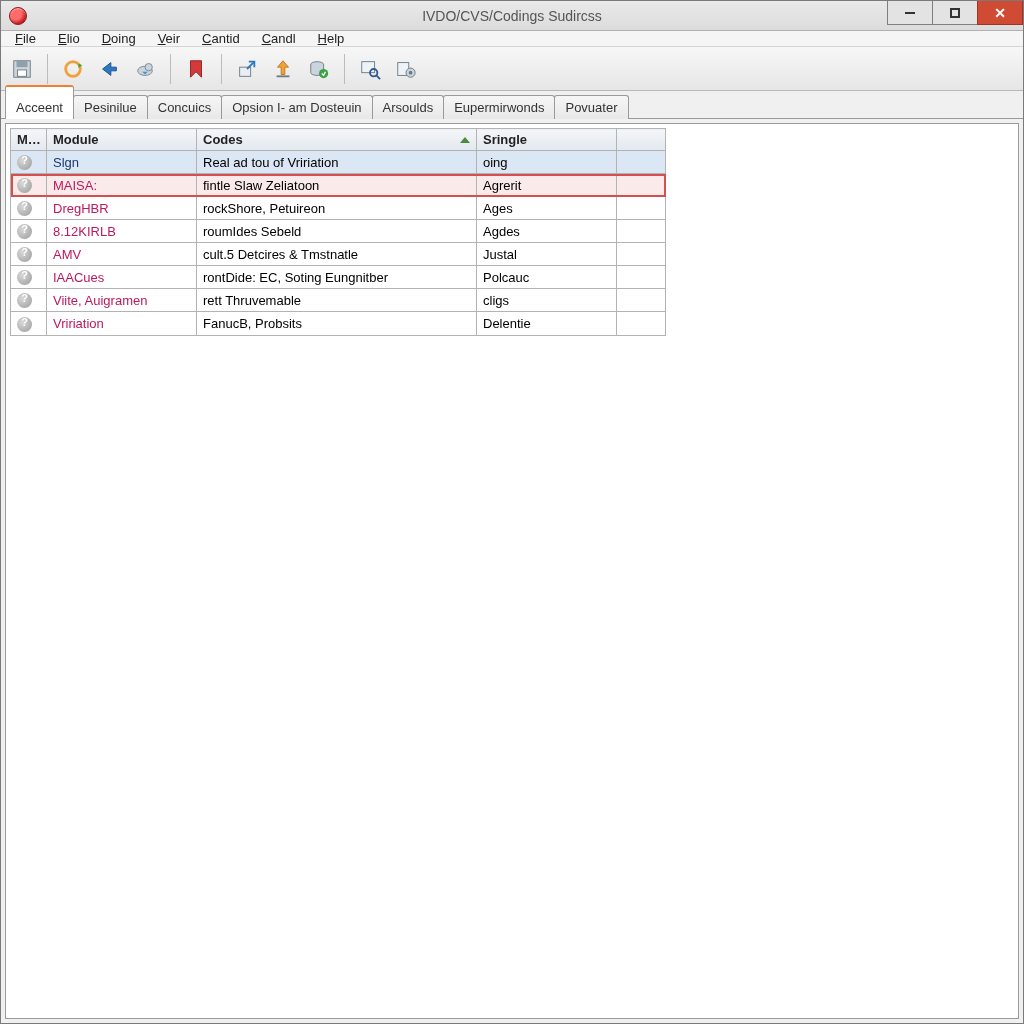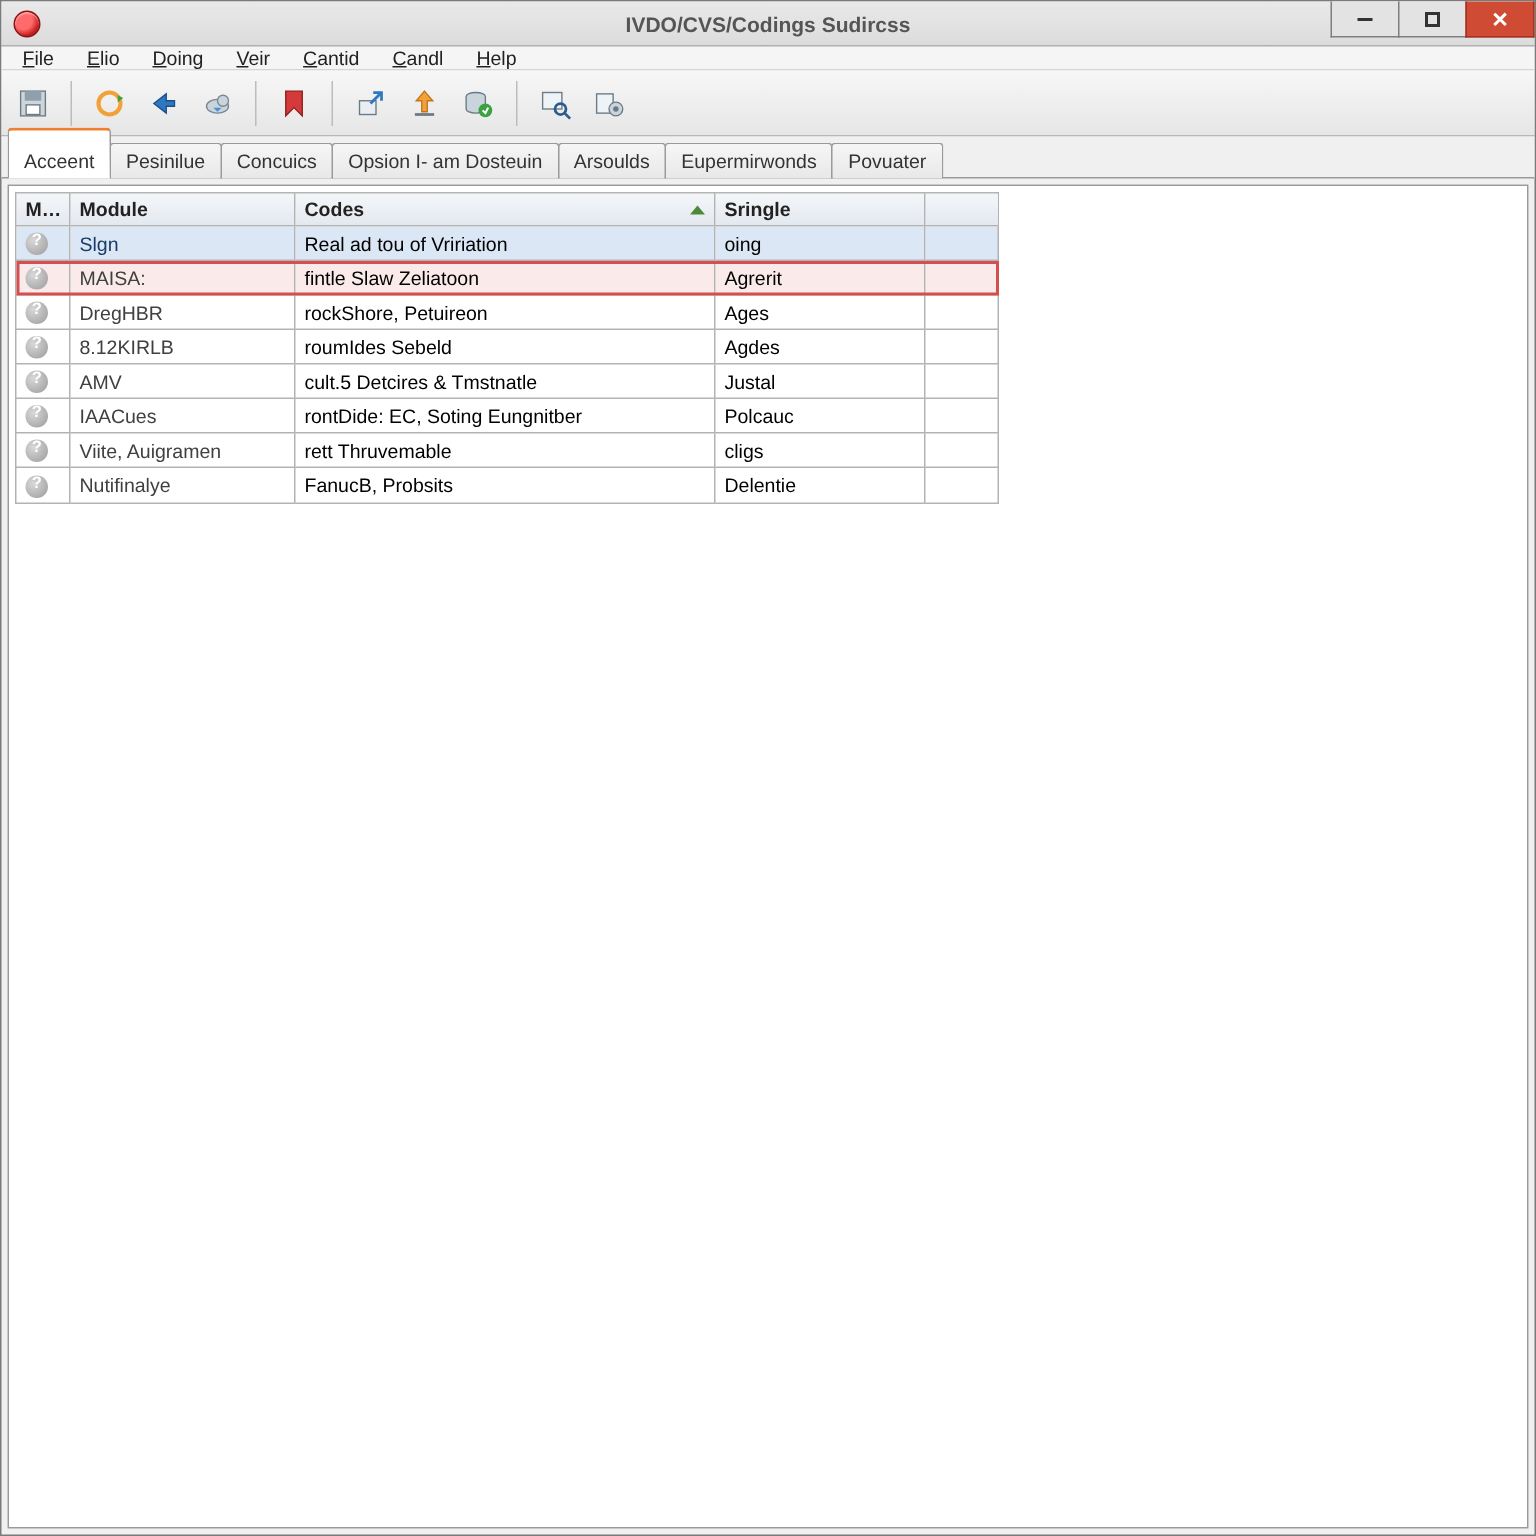--- a/index.html
+++ b/index.html
@@ -2,21 +2,21 @@
 <html><head>
 <meta charset="utf-8">
 <style>
   * { box-sizing: border-box; margin: 0; padding: 0; }
   html, body { width: 1024px; height: 1024px; overflow: hidden; font-family: "Segoe UI", Tahoma, sans-serif; font-size: 13px; background: #c8c8c8; }
   .window { width: 1024px; height: 1024px; background: #f0f0f0; border: 1px solid #7a7a7a; display: flex; flex-direction: column; }
   
   
   .titlebar { height: 30px; background: linear-gradient(#e9e9e9,#dcdcdc); border-bottom: 1px solid #b0b0b0; display: flex; align-items: center; position: relative; }
   .titlebar .app-icon { width: 18px; height: 18px; margin: 0 8px; background: radial-gradient(circle at 35% 35%, #ff6b6b 40%, #c41e1e 70%); border-radius: 50%; border: 1px solid #8b1313; box-shadow: inset 0 1px 1px rgba(255,255,255,.5);}
-  .titlebar .title { position:absolute; left:0; right:0; text-align:center; color:#555; font-size:14px; pointer-events:none;font-weight:bold;}
+  .titlebar .title { position:absolute; left:0; right:0; text-align:center; color:#555; font-size:14px; pointer-events:none;}
   .win-controls { margin-left:auto; display:flex; height:100%; }
   .win-btn { width:46px; height:24px; margin-top:0; display:flex; align-items:center; justify-content:center; background:#e3e3e3; border:1px solid #7f7f7f; border-top:none; margin-left:-1px; font-family: "Segoe UI Symbol", sans-serif; font-size:11px; color:#333;}
   .win-btn.close { background:#d04b33; color:#fff; border-color:#a23322;}
   .win-btn.close .x { font-size:14px; font-weight:bold;}
   .win-btn .min { width:10px; border-bottom:2px solid #333; display:block;}
   .win-btn .max { width:10px; height:10px; border:2px solid #333; display:block;}
   
   
   .menubar { height:16px; background:#f5f5f5; border-bottom:1px solid #d5d5d5; display:flex; align-items:center; padding: 0 4px; gap:2px;}
   .menu-item { padding: 3px 10px; color:#222; cursor:default;}
@@ -44,21 +44,21 @@
   table.grid col.c-icon { width:36px;}
   table.grid col.c-mod { width:150px;}
   table.grid col.c-codes { width:280px;}
   table.grid col.c-srg { width:140px;}
   table.grid col.c-extra { width:49px;}
   .row-icon { display:inline-block; width:15px; height:15px; border-radius:50%; background:radial-gradient(circle at 35% 35%, #d8d8d8, #9a9a9a); position:relative; vertical-align:middle;}
   .row-icon::after { content:"?"; position:absolute; left:0; right:0; top:-1px; text-align:center; font-size:11px; color:#fff; font-weight:bold;}
   tr.sel td { background:#dbe7f4 !important; }
   tr.hl td { background:#faeaea; }
   tr.hl { outline:2px solid #d45050; outline-offset:-2px;}
-  tr td:nth-child(2){ color:#404040;}
+  tr td:nth-child(2){ color:#be185d;}
   tr.sel td:nth-child(2){ color:#1a3a6a;margin-left:19px;}
 </style>
 </head>
 <body>
 
 <div class="window">
 
   <div class="titlebar">
     <div class="app-icon"></div>
     <div class="title">IVDO/CVS/Codings Sudircss</div>
@@ -230,21 +230,21 @@
           </tr>
           <tr>
             <td><span class="row-icon"></span></td>
             <td>Viite, Auigramen</td>
             <td>rett Thruvemable</td>
             <td>cligs</td>
             <td></td>
           </tr>
           <tr>
             <td><span class="row-icon"></span></td>
-            <td>Nutifinalye</td>
+            <td>Vririation</td>
             <td>FanucB, Probsits</td>
             <td>Delentie</td>
             <td></td>
           </tr>
         </tbody>
     </table>
   </div>
 
 </div>
 

